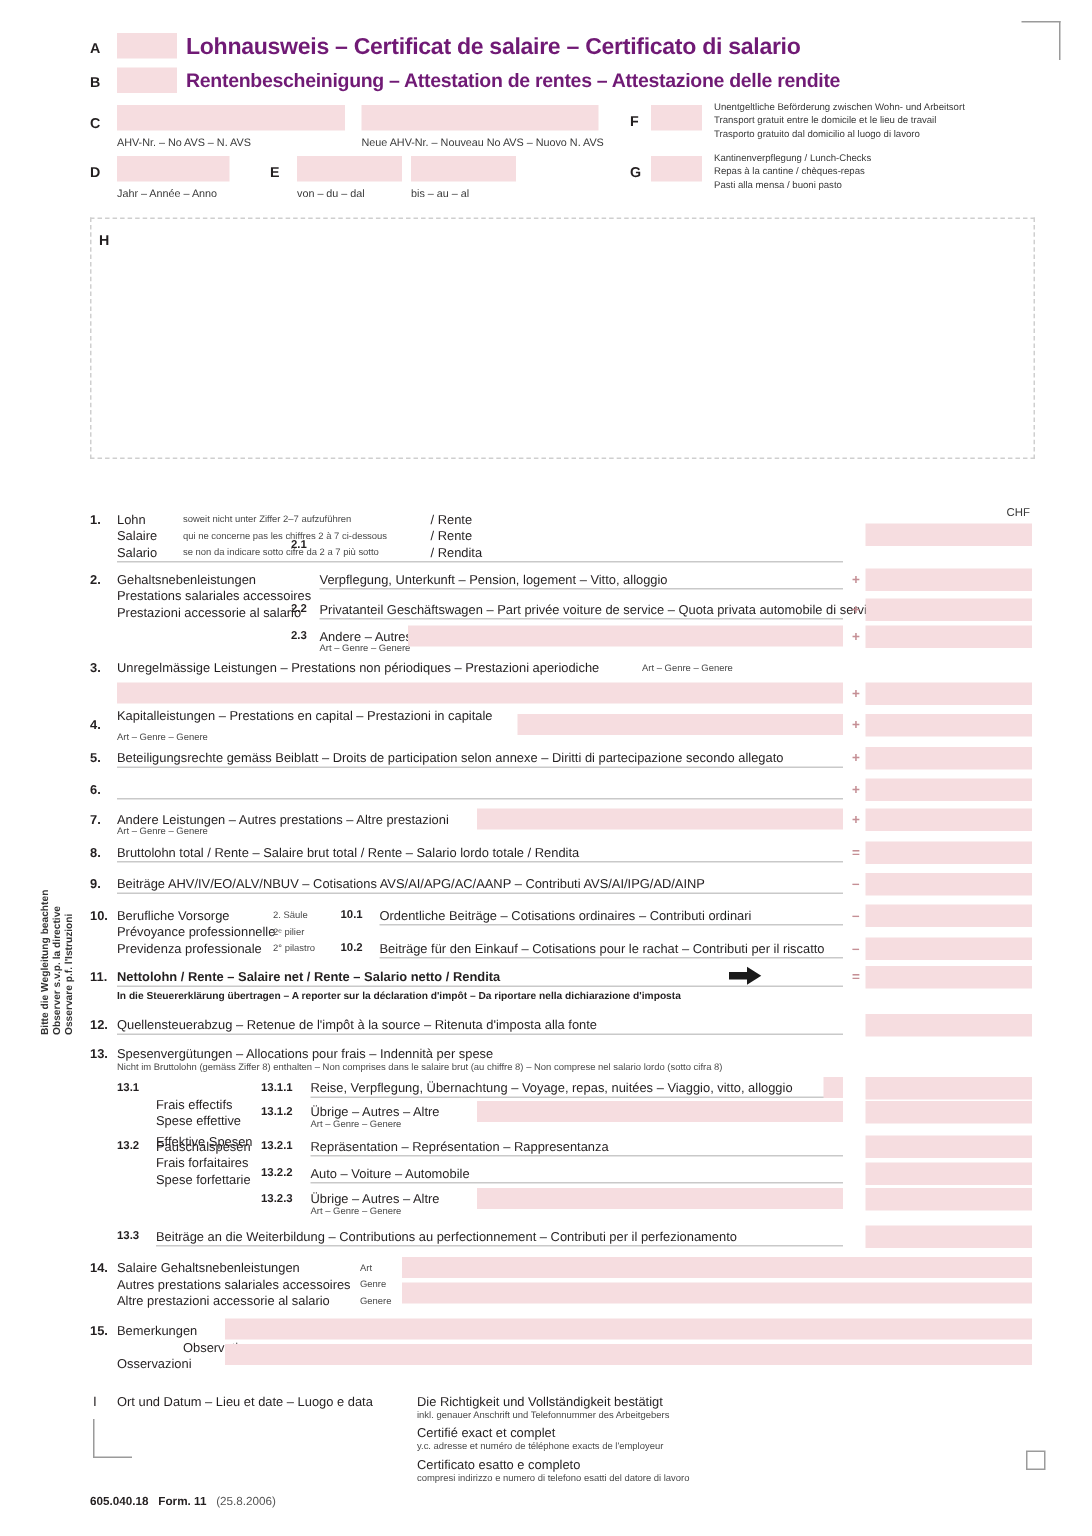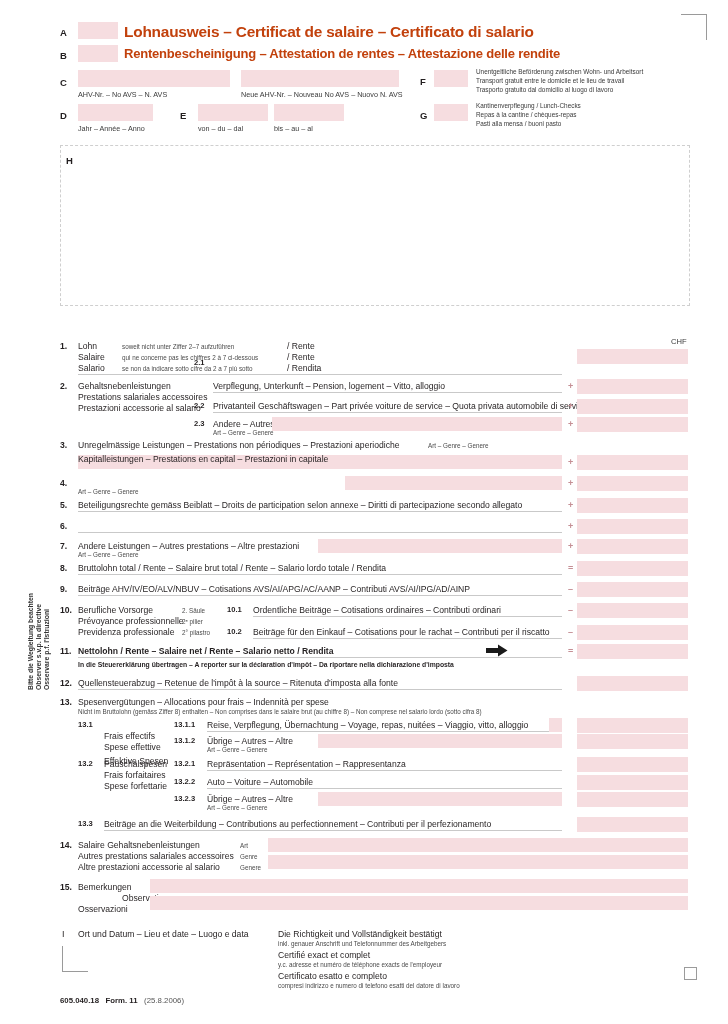--- a/index.html
+++ b/index.html
@@ -11,21 +11,21 @@
   .page{position:absolute;left:0;top:0;width:728px;height:1024px;}
 
   
   .fld{position:absolute;background:#f6dde0;}
   .rule{position:absolute;background:#c9c9c9;height:1px;}
 
   
   .ltr{position:absolute;font-weight:bold;font-size:9.5px;color:#231f20;}
 
   
-  .title{position:absolute;font-weight:bold;letter-spacing:-0.2px;color:#c2410c;}
+  .title{position:absolute;font-weight:bold;letter-spacing:-0.2px;color:#701a75;}
   .t1{font-size:15.4px;}
   .t2{font-size:13px;}
 
   
   .cap{position:absolute;font-size:7.2px;color:#3a3a3a;line-height:9.6px;white-space:nowrap;}
   .cap6{position:absolute;font-size:6.4px;color:#3a3a3a;line-height:8.6px;white-space:nowrap;}
 
   
   .lbl{position:absolute;font-size:8.6px;color:#231f20;white-space:nowrap;line-height:11px;}
   .lbl-s{position:absolute;font-size:7.5px;color:#231f20;white-space:nowrap;line-height:10px;}
@@ -160,21 +160,21 @@
   <div class="fld" style="left:577px;top:417px;width:111px;height:15px;"></div>
 
   <div class="num" style="left:60px;top:440px;">3.</div>
   <div class="lbl" style="left:78px;top:440px;">Unregelmässige Leistungen – Prestations non périodiques – Prestazioni aperiodiche</div>
   <div class="lbl-xs" style="left:428px;top:442px;">Art – Genre – Genere</div>
   <div class="fld" style="left:78px;top:455px;width:484px;height:14px;"></div>
   <div class="op" style="left:568px;top:457px;">+</div>
   <div class="fld" style="left:577px;top:455px;width:111px;height:15px;"></div>
 
   <div class="num" style="left:60px;top:478px;">4.</div>
-  <div class="lbl" style="left:78px;top:454px;">Kapitalleistungen – Prestations en capital – Prestazioni in capitale</div>
+  <div class="lbl" style="left:78px;top:472px;">Kapitalleistungen – Prestations en capital – Prestazioni in capitale</div>
   <div class="lbl-xs" style="left:78px;top:488px;">Art – Genre – Genere</div>
   <div class="fld" style="left:345px;top:476px;width:217px;height:14px;"></div>
   <div class="op" style="left:568px;top:478px;">+</div>
   <div class="fld" style="left:577px;top:476px;width:111px;height:15px;"></div>
 
   <div class="num" style="left:60px;top:500px;">5.</div>
   <div class="lbl" style="left:78px;top:500px;">Beteiligungsrechte gemäss Beiblatt – Droits de participation selon annexe – Diritti di partecipazione secondo allegato</div>
   <div class="rule" style="left:78px;top:511px;width:484px;"></div>
   <div class="op" style="left:568px;top:500px;">+</div>
   <div class="fld" style="left:577px;top:498px;width:111px;height:15px;"></div>

